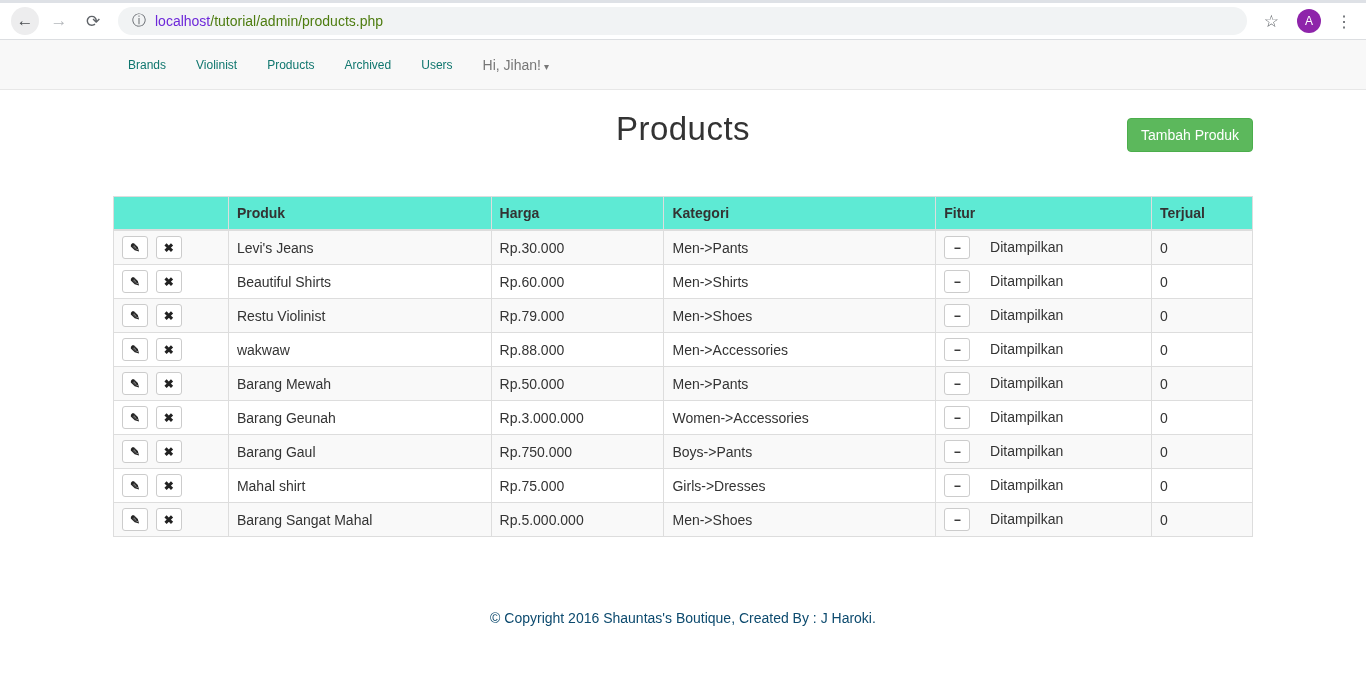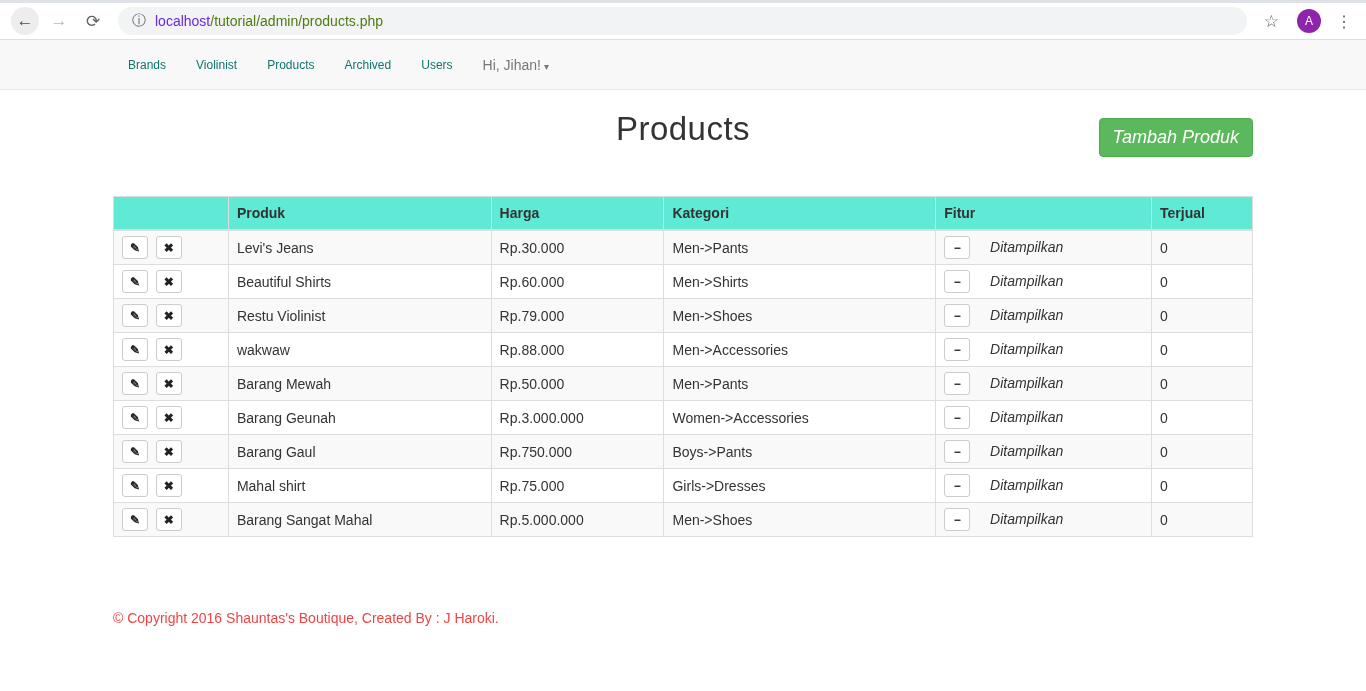--- a/index.html
+++ b/index.html
@@ -46,39 +46,39 @@
   .navbar .container{display:flex;align-items:center;height:100%;}
   .brand{font-size:20px;color:#777;text-decoration:none;margin-right:17px;cursor:pointer;}
   .nav-link{font-size:12px;color:#0f766e;text-decoration:none;padding:0 15px;cursor:pointer;}
   .nav-user{font-size:14px;color:#777;text-decoration:none;padding:0 15px;cursor:pointer;}
   .caret{font-size:10px;color:#777;margin-left:3px;}
   
   .page-header{position:relative;padding-top:20px;height:84px;}
   .page-title{margin:0;font-size:33px;font-weight:400;color:#333;text-align:center;letter-spacing:0.5px;}
   .add-btn{
     position:absolute;right:0;top:28px;background:var(--accent-green);
-    border:1px solid var(--accent-green-border);color:#fff;font-size:18px;
-    padding:8px 13px;border-radius:4px;cursor:pointer;font-style:italic;
+    border:1px solid var(--accent-green-border);color:#fff;font-size:14px;
+    padding:8px 13px;border-radius:4px;cursor:pointer;
   }
   
   .products-table{margin-top:22px;width:100%;border-collapse:collapse;border:1px solid var(--table-border);font-size:14px;}
   .products-table th,.products-table td{
     border:1px solid var(--table-border);padding:5px 8px;text-align:left;vertical-align:middle;
   }
   .products-table thead th{font-weight:bold;border-bottom:2px solid var(--table-border);padding:8px;background:#5eead4;}
   .products-table tbody tr:nth-child(odd){background:var(--stripe-bg);}
   .icon-btn{
     display:inline-flex;align-items:center;justify-content:center;
     width:26px;height:23px;background:#fff;border:1px solid #ccc;border-radius:3px;
     font-size:12px;color:#222;margin-right:4px;cursor:pointer;padding:0;font-weight:bold;
   }
   .icon-btn .glyph{line-height:1;}
-  .fitur-label{margin-left:12px;font-style:italic;}
-  
-  .footer{margin-top:73px;text-align:left;font-size:14px;color:#ef4444;}
+  .fitur-label{margin-left:12px;}
+  
+  .footer{margin-top:73px;text-align:center;font-size:14px;color:#0c4a6e;}
 </style>
 </head>
 <body>
 
 <div class="browser-bar">
   <button class="chrome-btn back">←</button>
   <button class="chrome-btn forward">→</button>
   <button class="chrome-btn">⟳</button>
   <div class="url-bar">
     <span class="info-icon">ⓘ</span>

